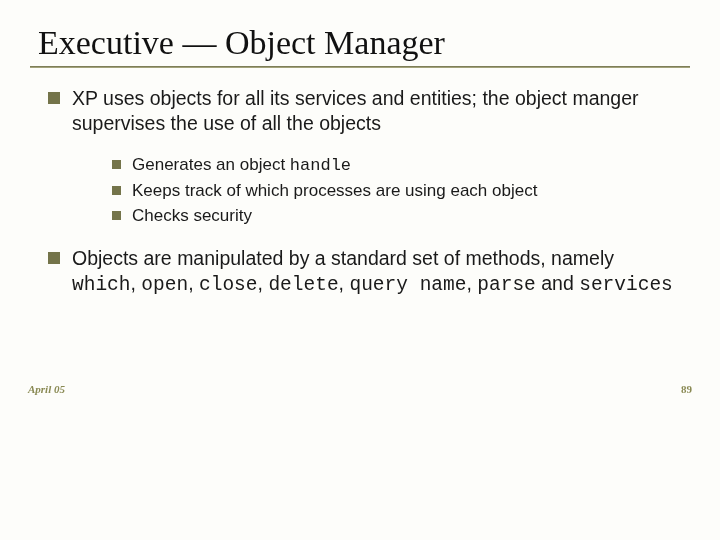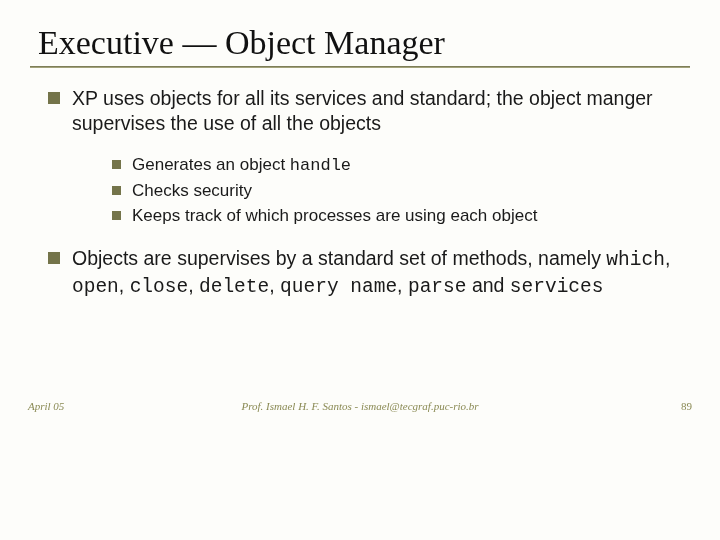--- a/index.html
+++ b/index.html
@@ -69,66 +69,66 @@
     position: absolute;
     left: 0;
     top: 6px;
     width: 9px;
     height: 9px;
     background: #74744a;
   }
   .mono { font-family: "Courier New", Courier, monospace; }
   .footer {
     position: absolute;
-    bottom: 0;
+    bottom: 17px;
     left: 0;
     width: 720px;
     box-sizing: border-box;
     padding: 0 28px;
     display: flex;
     justify-content: space-between;
     align-items: baseline;
     font-family: "Times New Roman", Times, serif;
     font-style: italic;
     font-size: 11px;
     color: #8a8a54;
+    font-weight: bold;
   }
   .footer .center {
     position: absolute;
     left: 50%;
     transform: translateX(-50%);
     white-space: nowrap;
   }
   .footer .right { font-style: normal; margin-left: 12px; }
 </style>
 </head>
 <body>
 
 <div class="slide">
   <div class="title">Executive — Object Manager</div>
   <div class="rule"></div>
 
   <ul class="top">
     <li>
-      <span>XP uses objects for all its services and standard; the object manger supervises the use of all the objects</span>
+      <span>XP uses objects for all its services and entities; the object manger supervises the use of all the objects</span>
       <ul class="sub">
         <li>
           <span>Generates an object </span><span class="mono">handle</span>
         </li>
         <li>
-          <span>Checks security</span>
+          <span>Keeps track of which processes are using each object</span>
         </li>
         <li>
-          <span>Keeps track of which processes are using each object</span>
+          <span>Checks security</span>
         </li>
       </ul>
     </li>
     <li>
-      <span>Objects are supervises by a standard set of methods, namely </span><span class="mono">which</span><span>, </span><span class="mono">open</span><span>, </span><span class="mono">close</span><span>, </span><span class="mono">delete</span><span>, </span><span class="mono">query name</span><span>, </span><span class="mono">parse</span><span> and </span><span class="mono">services</span>
+      <span>Objects are manipulated by a standard set of methods, namely </span><span class="mono">which</span><span>, </span><span class="mono">open</span><span>, </span><span class="mono">close</span><span>, </span><span class="mono">delete</span><span>, </span><span class="mono">query name</span><span>, </span><span class="mono">parse</span><span> and </span><span class="mono">services</span>
     </li>
   </ul>
 
   <div class="footer">
     <span class="left">April 05</span>
-    <span class="center">Prof. Ismael H. F. Santos  -  ismael@tecgraf.puc-rio.br</span>
     <span class="right">89</span>
   </div>
 </div>
 
 </body></html>

